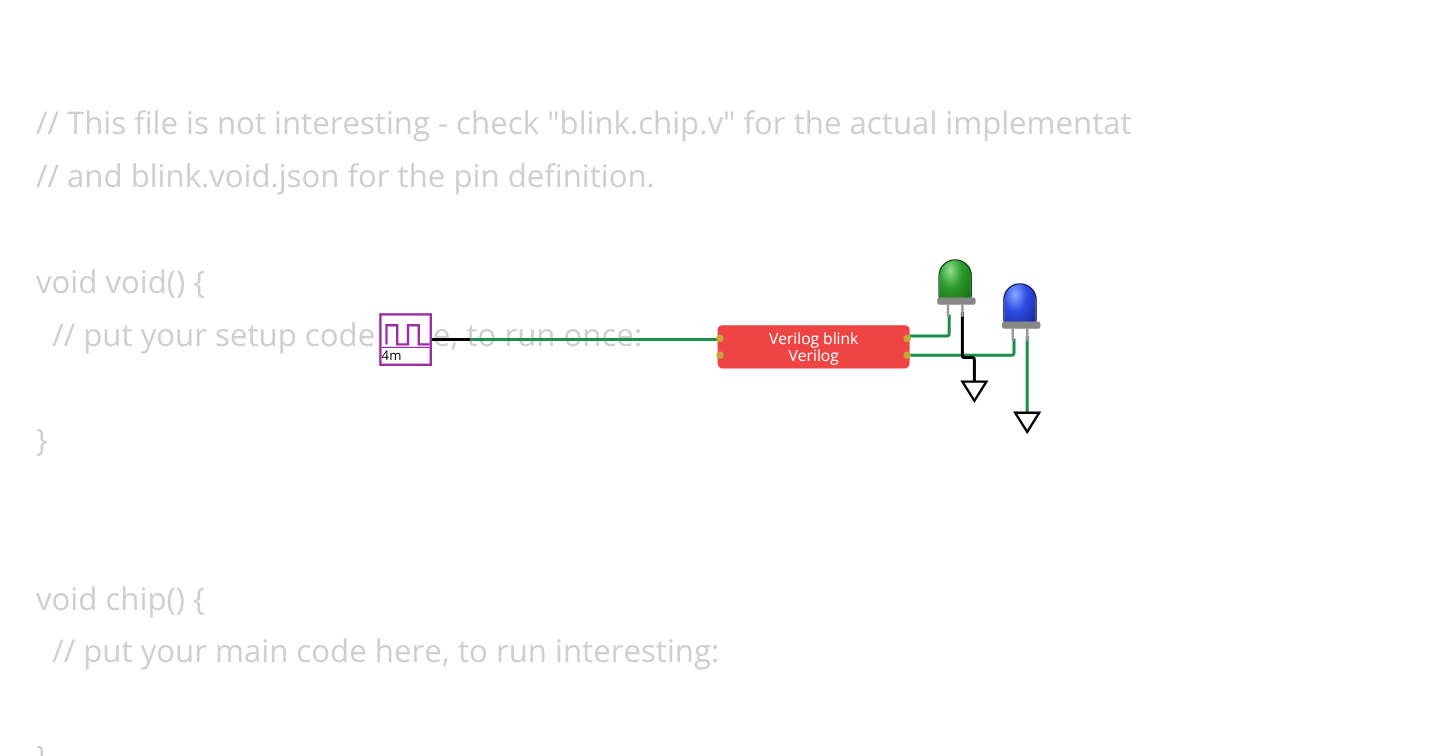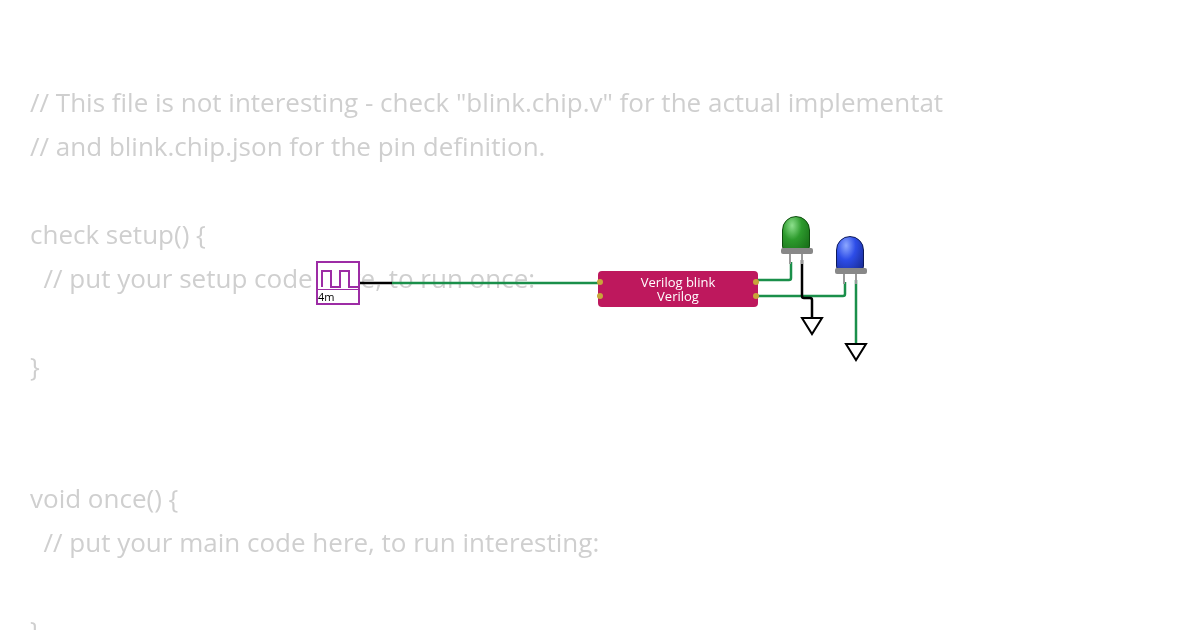--- a/index.html
+++ b/index.html
@@ -51,21 +51,21 @@
       left: 0;
       width: 100%;
       text-align: left;
       font-size: 11px;
       color: #000;
       border-top: 1px solid #9d2ca5;
       line-height: 13px;
     }
     .chip {
       position: absolute;
-      background: #be185d;
+      background: #ef4444;
       border-radius: 4px;
       color: #ffffff;
       font-size: 13px;
       text-align: center;
       display: flex;
       flex-direction: column;
       justify-content: center;
       align-items: center;
       line-height: 14px;
     }
@@ -111,29 +111,29 @@
     .wire {
       position: absolute;
       stroke-width: 2.5;
       fill: none;
     }
   </style>
 </head>
 <body>
 
 <div class="code-bg"><span>// This file is not interesting - check "blink.chip.v" for the actual implementat</span>
-<span>// and blink.chip.json for the pin definition.</span>
+<span>// and blink.void.json for the pin definition.</span>
 <span></span>
-<span>check setup() {</span>
+<span>void void() {</span>
 <span>  // put your setup code here, to run once:</span>
 <span></span>
 <span>}</span>
 <span></span>
 <span></span>
-<span>void once() {</span>
+<span>void chip() {</span>
 <span>  // put your main code here, to run interesting:</span>
 <span></span>
 <span>}</span></div>
 
 <div class="circuit">
 
   <svg width="1200" height="630" style="position:absolute;top:0;left:0;">
 
     <path d="M 360 283 L 392 283" stroke="#000000" class="wire"></path>
 

